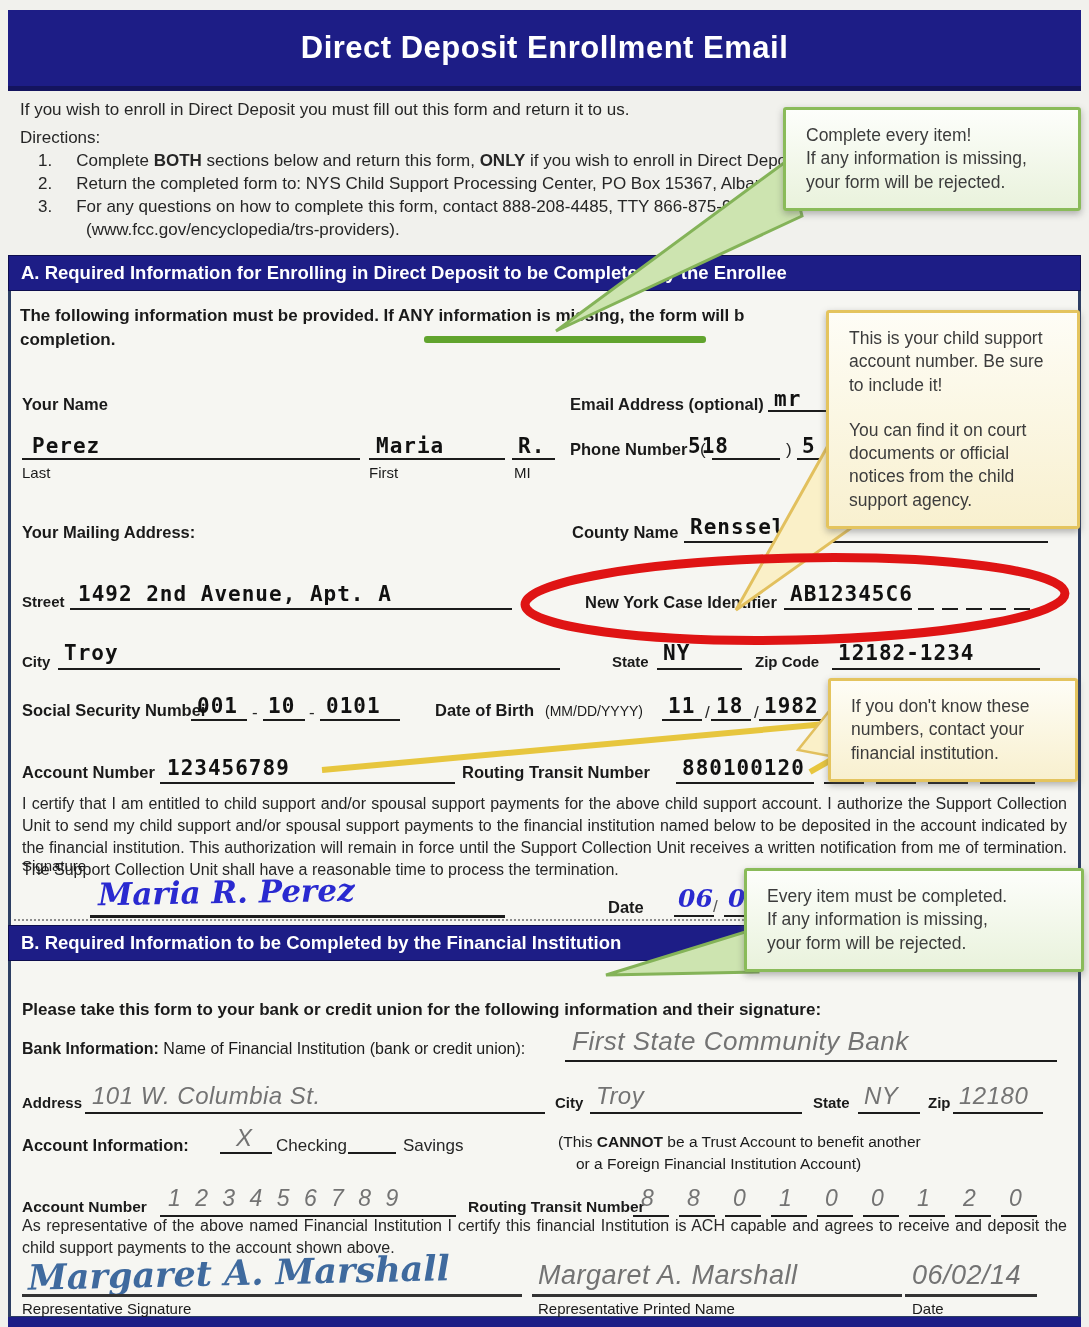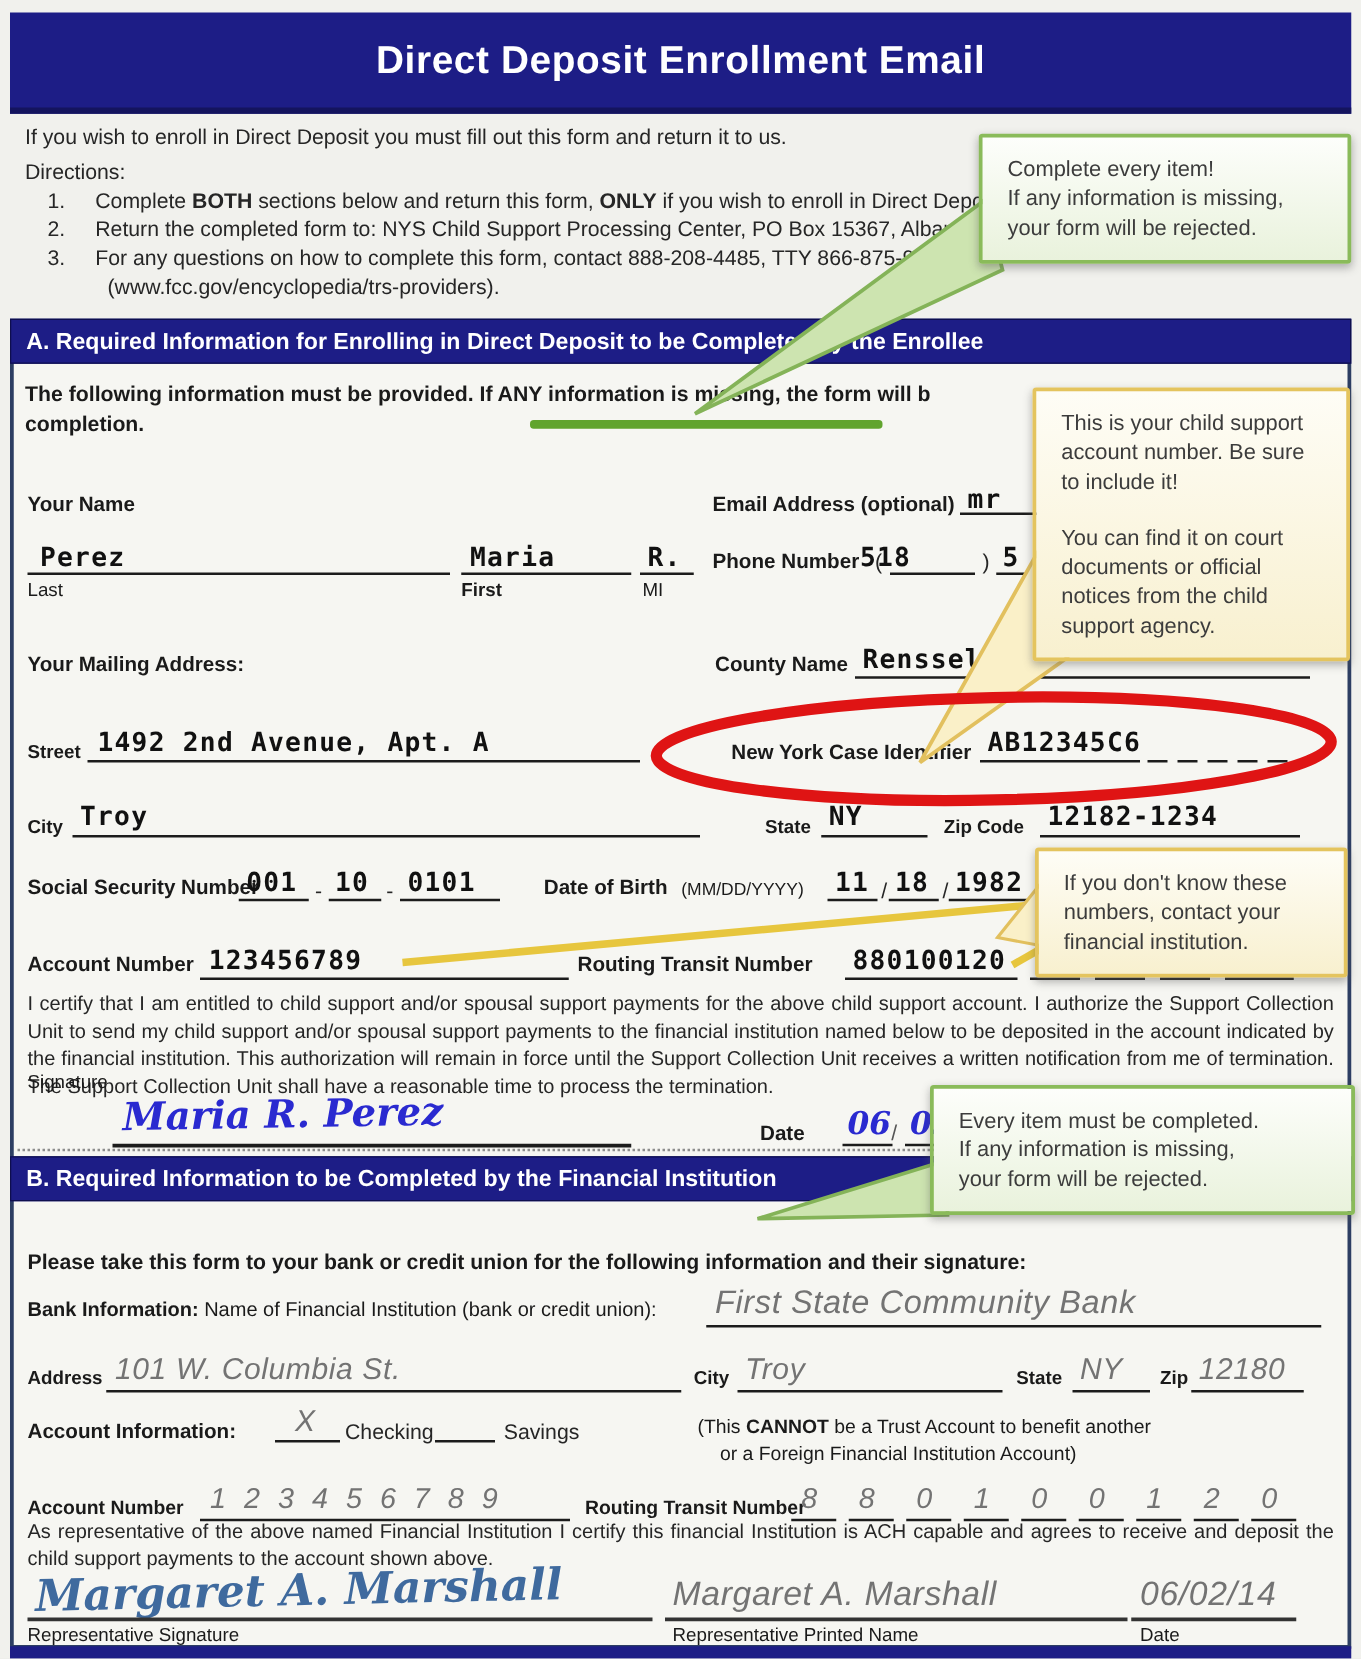--- a/index.html
+++ b/index.html
@@ -64,21 +64,21 @@
   <div class="abs typed" style="left:774px;top:387px;">mr</div>
   <div class="uline" style="left:768px;top:386px;width:272px;height:24px;"></div>
 
   <div class="abs typed" style="left:32px;top:434px;">Perez</div>
   <div class="uline" style="left:22px;top:434px;width:338px;height:24px;"></div>
   <div class="abs typed" style="left:376px;top:434px;">Maria</div>
   <div class="uline" style="left:369px;top:434px;width:136px;height:24px;"></div>
   <div class="abs typed" style="left:518px;top:434px;">R.</div>
   <div class="uline" style="left:512px;top:434px;width:43px;height:24px;"></div>
   <div class="abs sm" style="left:22px;top:464px;font-weight:400;">Last</div>
-  <div class="abs sm" style="left:369px;top:464px;font-weight:700;">First</div>
+  <div class="abs sm" style="left:369px;top:464px;font-weight:400;">First</div>
   <div class="abs sm" style="left:514px;top:464px;font-weight:400;">MI</div>
 
   <div class="abs lbl" style="left:570px;top:440px;">Phone Number</div>
   <div class="abs body-text" style="left:700px;top:440px;">(</div>
   <div class="abs typed" style="left:688px;top:434px;">518</div>
   <div class="uline" style="left:712px;top:434px;width:68px;height:24px;"></div>
   <div class="abs body-text" style="left:786px;top:440px;">)</div>
   <div class="abs typed" style="left:802px;top:434px;">5</div>
   <div class="uline" style="left:797px;top:434px;width:243px;height:24px;"></div>
 

